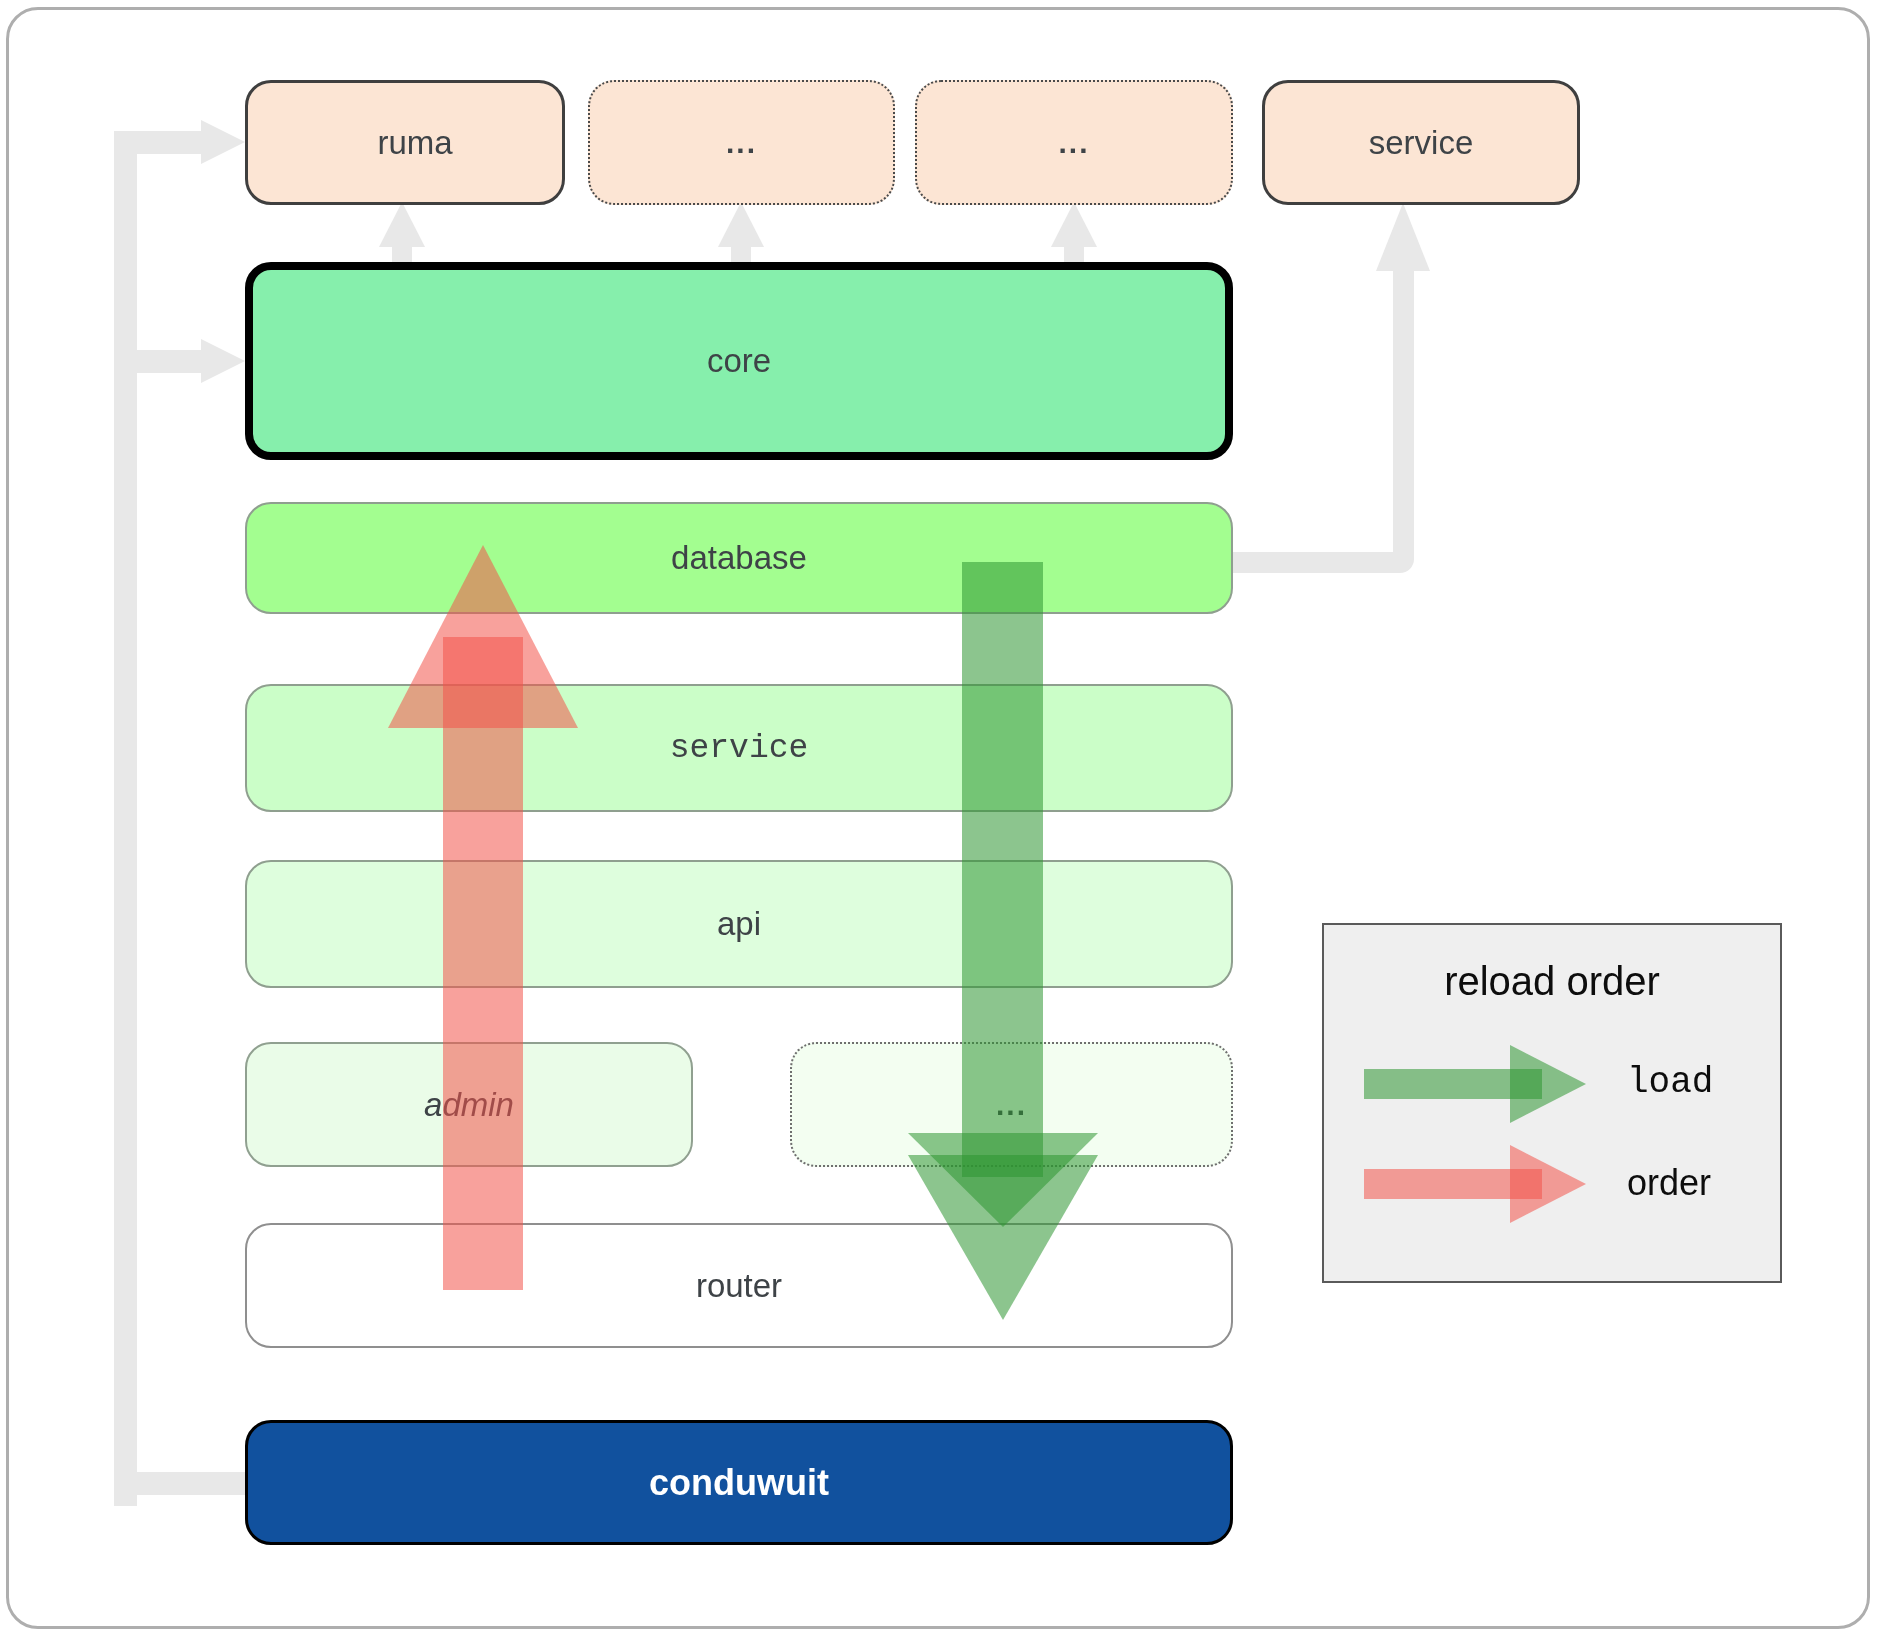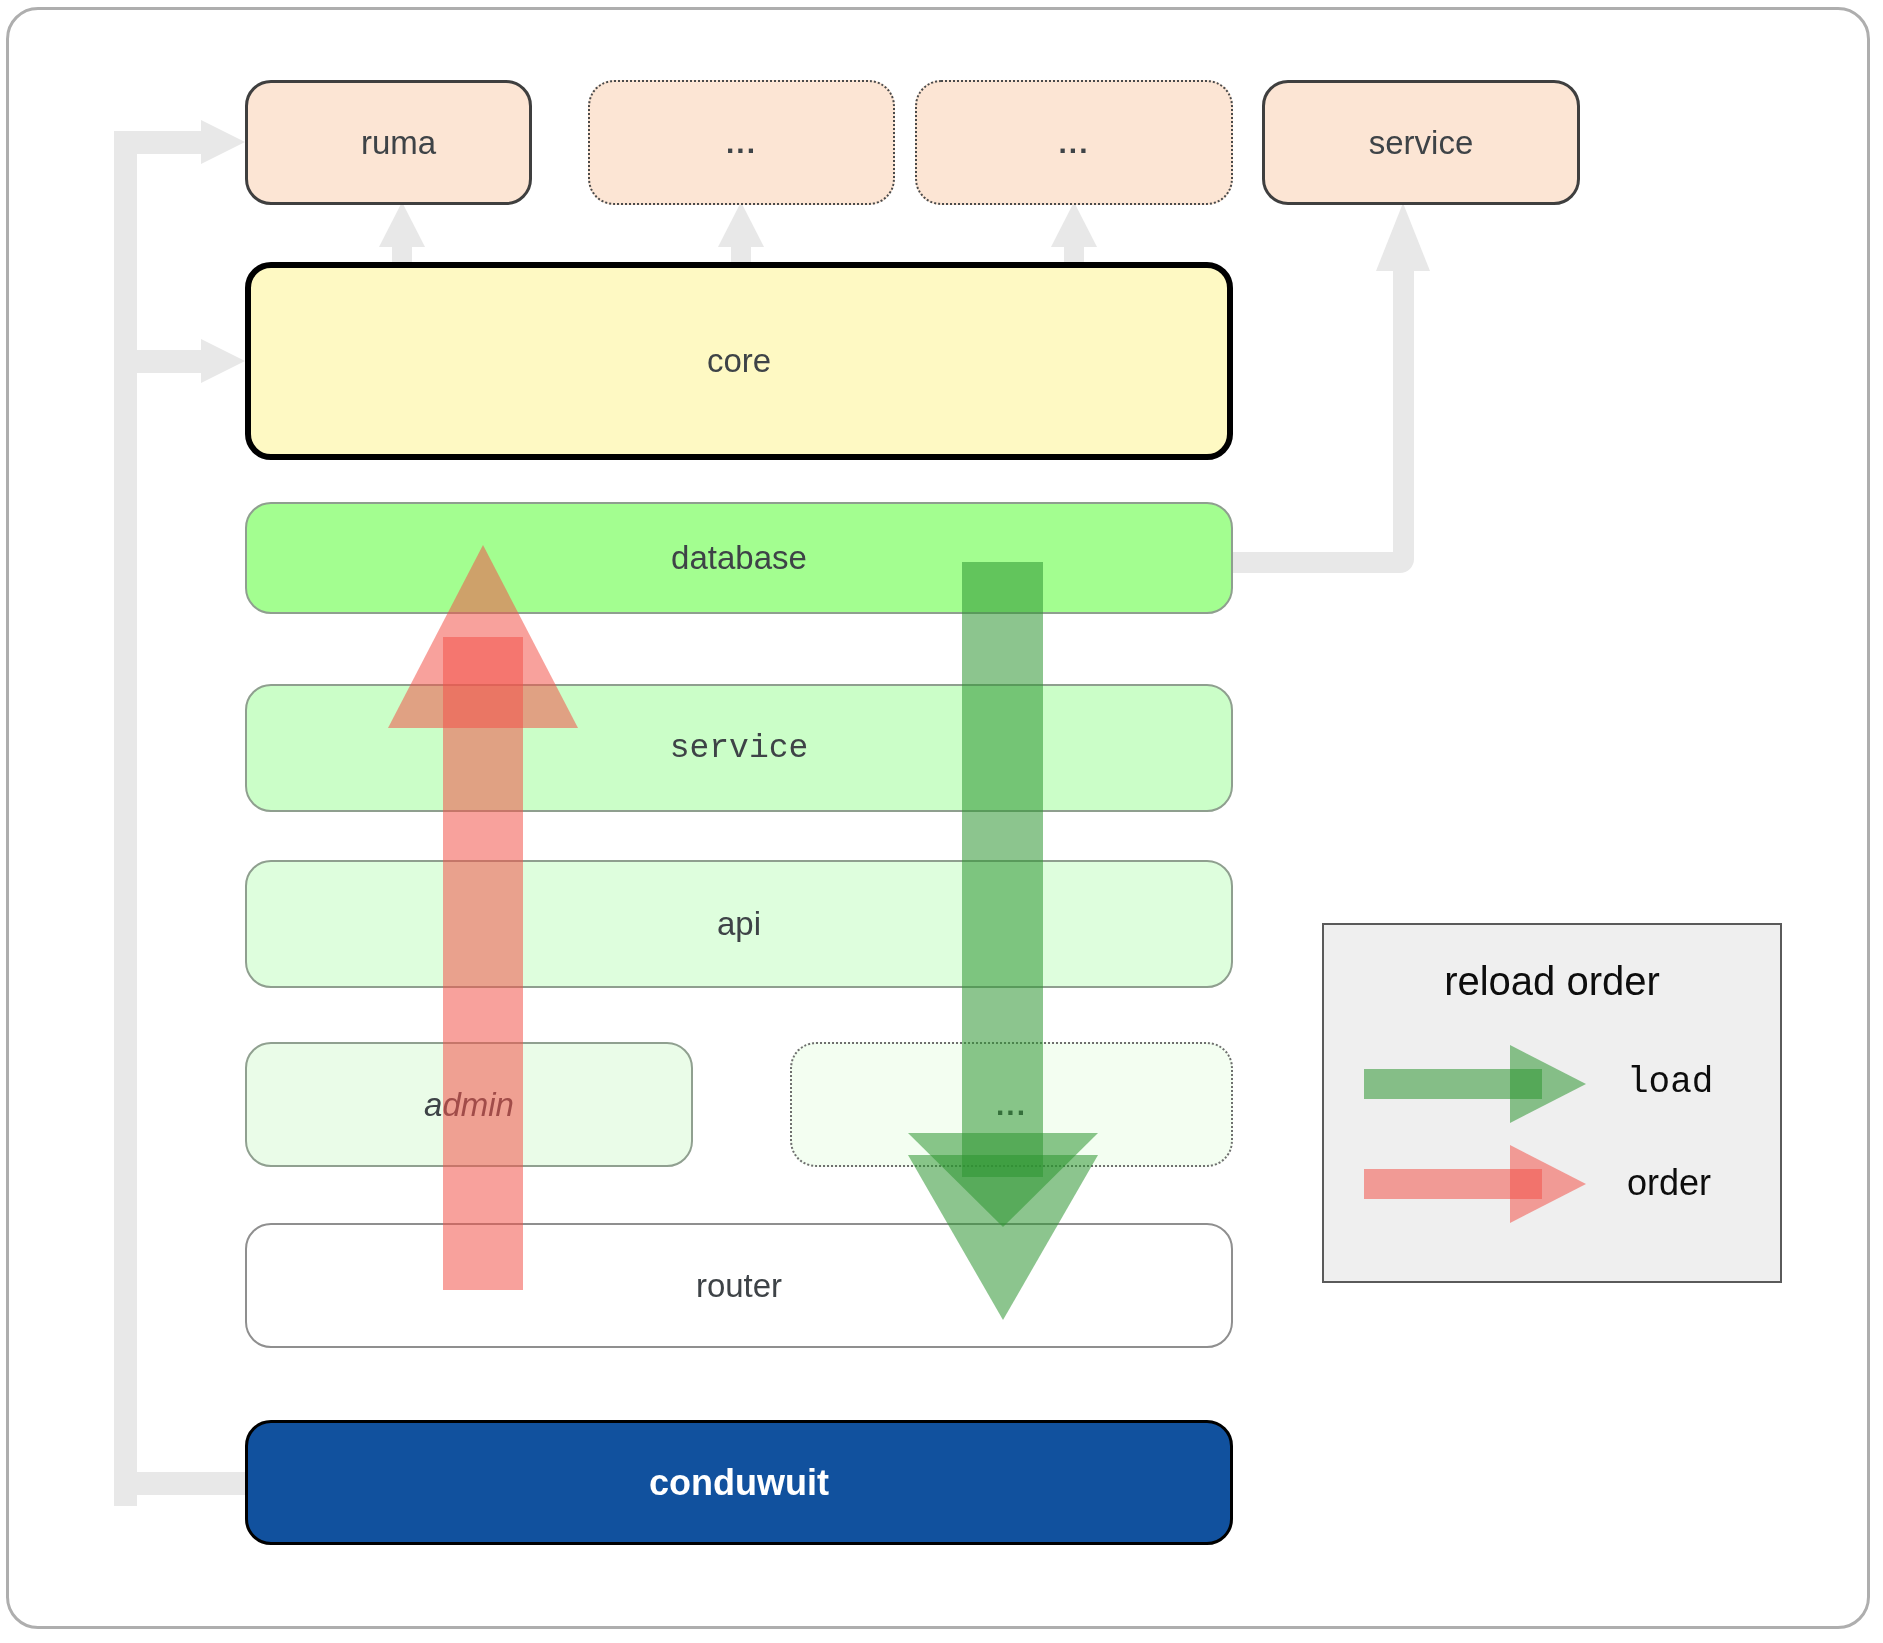--- a/index.html
+++ b/index.html
@@ -14,25 +14,25 @@
     position:absolute;left:6px;top:7px;width:1864px;height:1622px;
     border:3px solid #aeaeae;border-radius:32px;box-sizing:border-box;
   }
   
   .box{
     position:absolute;box-sizing:border-box;border-radius:26px;
     display:flex;align-items:center;justify-content:center;
     font-size:33px;color:#3e4347;z-index:3;
   }
   .dots-label{font-weight:bold;letter-spacing:2px;font-size:30px;}
-  #ruma    {left:245px;top:80px;width:287px;height:125px;background:#fce5d4;border:3px solid #3f3f3f;padding-left:20px;}
+  #ruma    {left:245px;top:80px;width:320px;height:125px;background:#fce5d4;border:3px solid #3f3f3f;padding-left:20px;}
   #dots1   {left:588px;top:80px;width:307px;height:125px;background:#fce5d4;border:2px dotted #4a4a4a;}
   #dots2   {left:915px;top:80px;width:318px;height:125px;background:#fce5d4;border:2px dotted #4a4a4a;}
   #rocksdb {left:1262px;top:80px;width:318px;height:125px;background:#fce5d4;border:3px solid #3f3f3f;}
-  #core    {left:245px;top:262px;width:988px;height:198px;background:#fef9c3;border:6px solid #000000;}
+  #core    {left:245px;top:262px;width:988px;height:198px;background:#86efac;border:8px solid #000000;}
   #database{left:245px;top:502px;width:988px;height:112px;background:#a3fe90;border:2px solid #8f9f8f;}
   #service {left:245px;top:684px;width:988px;height:128px;background:#cbfec8;border:2px solid #8f9f8f;font-family:Liberation Mono, monospace;}
   #api     {left:245px;top:860px;width:988px;height:128px;background:#defedd;border:2px solid #8f9f8f;}
   #admin   {left:245px;top:1042px;width:448px;height:125px;background:#eafce8;border:2px solid #90a090;font-style:italic;}
   #dots3   {left:790px;top:1042px;width:443px;height:125px;background:#f3fef1;border:2px dotted #6f6f6f;}
   #router  {left:245px;top:1223px;width:988px;height:125px;background:#ffffff;border:2px solid #8f8f8f;}
   #conduwuit{left:245px;top:1420px;width:988px;height:125px;background:#11519e;border:3px solid #000000;
              color:#ffffff;font-weight:bold;font-size:36px;}
   
   .conn{position:absolute;background:#e8e8e8;z-index:1;}

